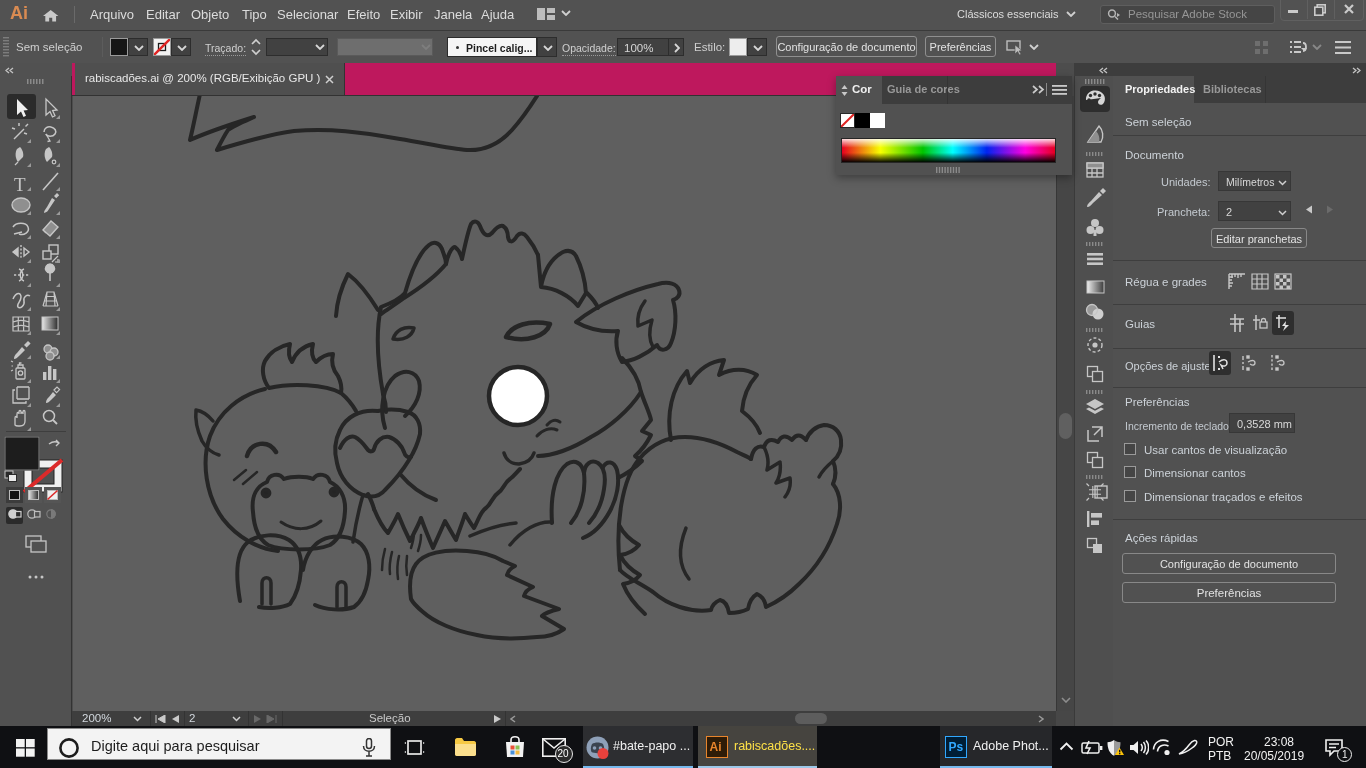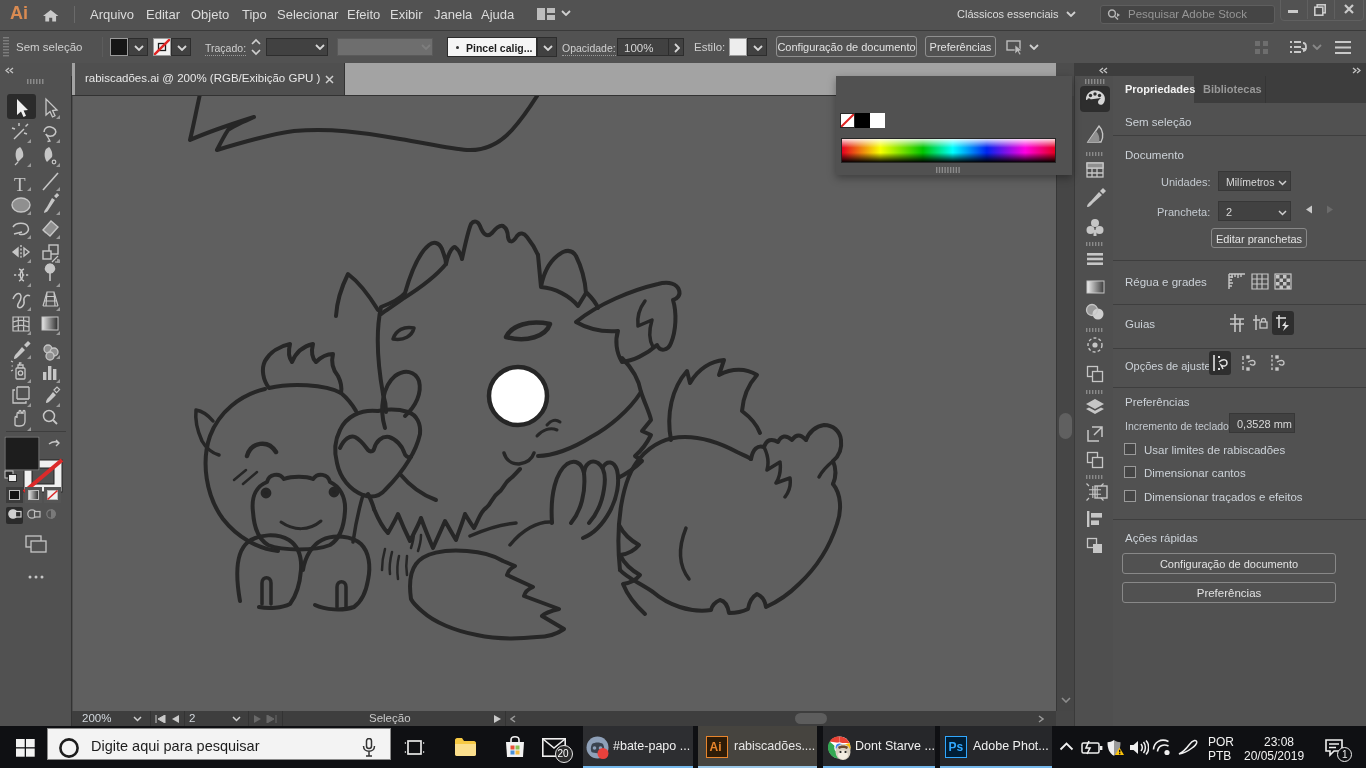--- a/index.html
+++ b/index.html
@@ -1,21 +1,21 @@
 <!DOCTYPE html>
 <html><head>
 <meta charset="utf-8">
 <style>
 html,body{margin:0;padding:0;}
 body{width:1366px;height:768px;overflow:hidden;position:relative;
  font-family:"Liberation Sans",sans-serif;background:#4d4d4d;}
 .abs{position:absolute;}
 #menubar{left:0;top:0;width:1366px;height:30px;background:#525252;}
 #controlbar{left:0;top:30px;width:1366px;height:33px;background:#525252;border-top:1px solid #3a3a3a;box-sizing:border-box;}
-#tabbar{left:72px;top:63px;width:984px;height:33px;background:#a3a3a3;border-bottom:1px solid #323232;box-sizing:border-box;}
+#tabbar{left:72px;top:63px;width:984px;height:33px;background:#be185d;border-bottom:1px solid #323232;box-sizing:border-box;}
 #toolcol{left:0;top:63px;width:72px;height:663px;background:#515151;border-right:1px solid #333;box-sizing:border-box;}
 #canvasbg{left:73px;top:96px;width:983px;height:615px;background:#5f5f5f;}
 #vscroll{left:1056px;top:96px;width:18px;height:615px;background:#464646;border-left:1px solid #373737;box-sizing:border-box;}
 #statusrow{left:72px;top:711px;width:1002px;height:15px;background:#3e3e3e;}
 #iconstrip{left:1074px;top:63px;width:39px;height:663px;background:#4f4f4f;border-left:1px solid #3a3a3a;box-sizing:border-box;}
 #props{left:1113px;top:63px;width:253px;height:663px;background:#515151;}
 #corpanel{left:836px;top:76px;width:236px;height:99px;background:#515151;box-shadow:0 3px 8px rgba(0,0,0,0.35);}
 #taskbar{left:0;top:726px;width:1366px;height:42px;background:#0f1013;}
 .t{position:absolute;color:#dcdcdc;font-size:13px;white-space:nowrap;}
 </style>
@@ -754,35 +754,55 @@
         <path d="M8 8 C13 5 15 7 15 9 C15 11 13 12 10 10"></path>
       </g>
  </svg>
  <div class="abs" style="left:0;top:324px;width:253px;height:1px;background:#3e3e3e;"></div>
  <div class="t" style="left:12px;top:333px;font-size:11.5px;color:#ccd2d8;">Preferências</div>
  <div class="t" style="left:12px;top:357px;font-size:10.5px;color:#c4cad0;">Incremento de teclado:</div>
  <div class="abs" style="left:116px;top:350px;width:66px;height:20px;background:#414141;border:1px solid #373737;box-sizing:border-box;">
   <div class="t" style="left:7px;top:4px;font-size:11px;color:#d8d8d8;">0,3528 mm</div>
  </div>
  <div class="abs" style="left:11px;top:380px;width:12px;height:12px;border:1px solid #9a9a9a;background:#454545;box-sizing:border-box;"></div>
- <div class="t" style="left:31px;top:381px;font-size:11.5px;color:#ccd2d8;">Usar limites de rabiscadões</div>
+ <div class="t" style="left:31px;top:381px;font-size:11.5px;color:#ccd2d8;">Usar cantos de visualização</div>
  <div class="abs" style="left:11px;top:403px;width:12px;height:12px;border:1px solid #9a9a9a;background:#454545;box-sizing:border-box;"></div>
  <div class="t" style="left:31px;top:404px;font-size:11.5px;color:#ccd2d8;">Dimensionar cantos</div>
  <div class="abs" style="left:11px;top:427px;width:12px;height:12px;border:1px solid #9a9a9a;background:#454545;box-sizing:border-box;"></div>
  <div class="t" style="left:31px;top:428px;font-size:11.5px;color:#ccd2d8;">Dimensionar traçados e efeitos</div>
  <div class="abs" style="left:0;top:456px;width:253px;height:1px;background:#3e3e3e;"></div>
  <div class="t" style="left:12px;top:469px;font-size:11.5px;color:#ccd2d8;">Ações rápidas</div>
  <div class="abs" style="left:9px;top:490px;width:214px;height:21px;border:1px solid #888;border-radius:3px;box-sizing:border-box;">
   <div class="t" style="left:0;right:0;top:4px;font-size:11px;color:#e2e2e2;text-align:center;">Configuração de documento</div>
  </div>
  <div class="abs" style="left:9px;top:519px;width:214px;height:21px;border:1px solid #888;border-radius:3px;box-sizing:border-box;">
   <div class="t" style="left:0;right:0;top:4px;font-size:11.5px;color:#e2e2e2;text-align:center;">Preferências</div>
  </div>
 </div>
 <div class="abs" id="corpanel">
+ <div class="abs" style="left:0;top:0;width:236px;height:28px;background:#3d3d3d;">
+  <div class="abs" style="left:0;top:0;width:46px;height:28px;background:#515151;"></div>
+  <svg class="abs" style="left:5px;top:9px;" width="7" height="11" viewBox="0 0 7 11">
+        <path d="M3.5 0 L6.5 4 L0.5 4 Z M3.5 11 L6.5 7 L0.5 7 Z" fill="#c9c9c9"></path>
+      </svg>
+  <div class="t" style="left:16px;top:7px;font-size:11.5px;font-weight:bold;color:#f0f0f0;">Cor</div>
+  <div class="t" style="left:51px;top:7px;font-size:11px;font-weight:bold;color:#989898;">Guia de cores</div>
+  <div class="abs" style="left:111px;top:0;width:1px;height:28px;background:#343434;"></div>
+  <svg class="abs" style="left:196px;top:9px;" width="13" height="9" viewBox="0 0 13 9">
+        <path d="M1 1 L5 4.5 L1 8 M7 1 L11 4.5 L7 8" stroke="#c9c9c9" stroke-width="1.7" fill="none"></path>
+      </svg>
+  <div class="abs" style="left:210px;top:7px;width:1px;height:13px;background:#8a8a8a;"></div>
+  <svg class="abs" style="left:216px;top:9px;" width="15" height="10" viewBox="0 0 15 10">
+        <g fill="#c9c9c9">
+          <rect y="0" width="15" height="1.8"></rect>
+          <rect y="4" width="15" height="1.8"></rect>
+          <rect y="8" width="15" height="1.8"></rect>
+        </g>
+      </svg>
+ </div>
  <div class="abs" style="left:4px;top:37px;width:15px;height:15px;background:#fff;border:1px solid #282828;box-sizing:border-box;">
   <svg class="abs" style="left:0;top:0;" width="13" height="13" viewBox="0 0 13 13">
         <path d="M0 13 L13 0" stroke="#e02423" stroke-width="2"></path>
       </svg>
  </div>
  <div class="abs" style="left:19px;top:37px;width:15px;height:15px;background:#000;"></div>
  <div class="abs" style="left:34px;top:37px;width:15px;height:15px;background:#fff;"></div>
  <div class="abs" style="left:5px;top:62px;width:215px;height:25px;border:1px solid #262626;box-sizing:border-box;
    background:linear-gradient(to bottom, rgba(255,255,255,0.85), rgba(255,255,255,0) 38%, rgba(0,0,0,0) 60%, rgba(0,0,0,0.95)),
    linear-gradient(to right,#e6001f,#f7ff00 18%,#00c400 38%,#00ffff 52%,#0024f0 68%,#ff00e0 86%,#e6001f);"></div>
@@ -851,41 +871,21 @@
    <circle cx="8.5" cy="12" r="1.8" fill="#8ea0b8"></circle>
         <circle cx="14.5" cy="12" r="1.8" fill="#8ea0b8"></circle>
    <circle cx="17" cy="17.5" r="5.5" fill="#e8413c"></circle>
   </svg>
   <div class="t" style="left:30px;top:13px;font-size:12.5px;color:#f0f0f0;">#bate-papo ...</div>
  </div>
  <div class="abs" style="left:698px;top:0;width:119px;height:42px;background:#46443f;border-bottom:2px solid #9cc8e8;box-sizing:border-box;">
   <div class="abs" style="left:8px;top:10px;width:22px;height:22px;background:#2e1c08;border:1.5px solid #e8852c;box-sizing:border-box;">
    <div class="t" style="left:2.5px;top:2.5px;font-size:12px;font-weight:bold;color:#e8852c;">Ai</div>
   </div>
-  <div class="t" style="left:36px;top:13px;font-size:12.5px;color:#e5e5e5;">rabiscadões....</div>
- </div>
- <div class="abs" style="left:823px;top:0;width:112px;height:42px;background:#26272a;border-bottom:2px solid #76b9ed;box-sizing:border-box;">
-  <svg class="abs" style="left:5px;top:10px;" width="23" height="23" viewBox="0 0 23 23">
-   <circle cx="11.5" cy="11.5" r="11" fill="#fff"></circle>
-   <path d="M11.5 0.5 A11 11 0 0 1 21.5 7 L11.5 7 Z" fill="#ea4335"></path>
-   <path d="M21.5 7 A11 11 0 0 1 14 21.8 L8 11 Z" fill="#fbbc05"></path>
-   <path d="M14 21.8 A11 11 0 0 1 1.6 5.5 L8 11 Z" fill="#34a853"></path>
-   <path d="M1.6 5.5 A11 11 0 0 1 11.5 0.5 L11.5 7 Z" fill="#ea4335"></path>
-   <circle cx="11.5" cy="11.5" r="4.6" fill="#4285f4" stroke="#fff" stroke-width="1.4"></circle>
-  </svg>
-  <svg class="abs" style="left:12px;top:18px;" width="16" height="16" viewBox="0 0 16 16">
-   <ellipse cx="8" cy="8" rx="7.5" ry="8" fill="#d8cfc0"></ellipse>
-   <ellipse cx="8" cy="11" rx="5" ry="4.4" fill="#f3ece0"></ellipse>
-   <g fill="#1a1a1a">
-          <circle cx="5.5" cy="8" r="1.1"></circle>
-          <circle cx="10.5" cy="8" r="1.1"></circle>
-        </g>
-   <path d="M3 3 C5 1 11 1 13 3 L12 5 C10 3.5 6 3.5 4 5 Z" fill="#6b4a2f"></path>
-  </svg>
-  <div class="t" style="left:32px;top:13px;font-size:12.5px;color:#f0f0f0;">Dont Starve ...</div>
+  <div class="t" style="left:36px;top:13px;font-size:12.5px;color:#fde047;">rabiscadões....</div>
  </div>
  <div class="abs" style="left:940px;top:0;width:112px;height:42px;background:#26272a;border-bottom:2px solid #76b9ed;box-sizing:border-box;">
   <div class="abs" style="left:5px;top:10px;width:22px;height:22px;background:#001e36;border:1.5px solid #31a8ff;box-sizing:border-box;">
    <div class="t" style="left:2.5px;top:3px;font-size:12px;font-weight:bold;color:#31a8ff;">Ps</div>
   </div>
   <div class="t" style="left:33px;top:13px;font-size:12.5px;color:#f0f0f0;">Adobe Phot...</div>
  </div>
  <svg class="abs" style="left:1059px;top:16px;" width="15" height="9" viewBox="0 0 15 9">
       <path d="M1.5 7.5 L7.5 1.5 L13.5 7.5" stroke="#f0f0f0" stroke-width="1.8" fill="none"></path>
     </svg>

